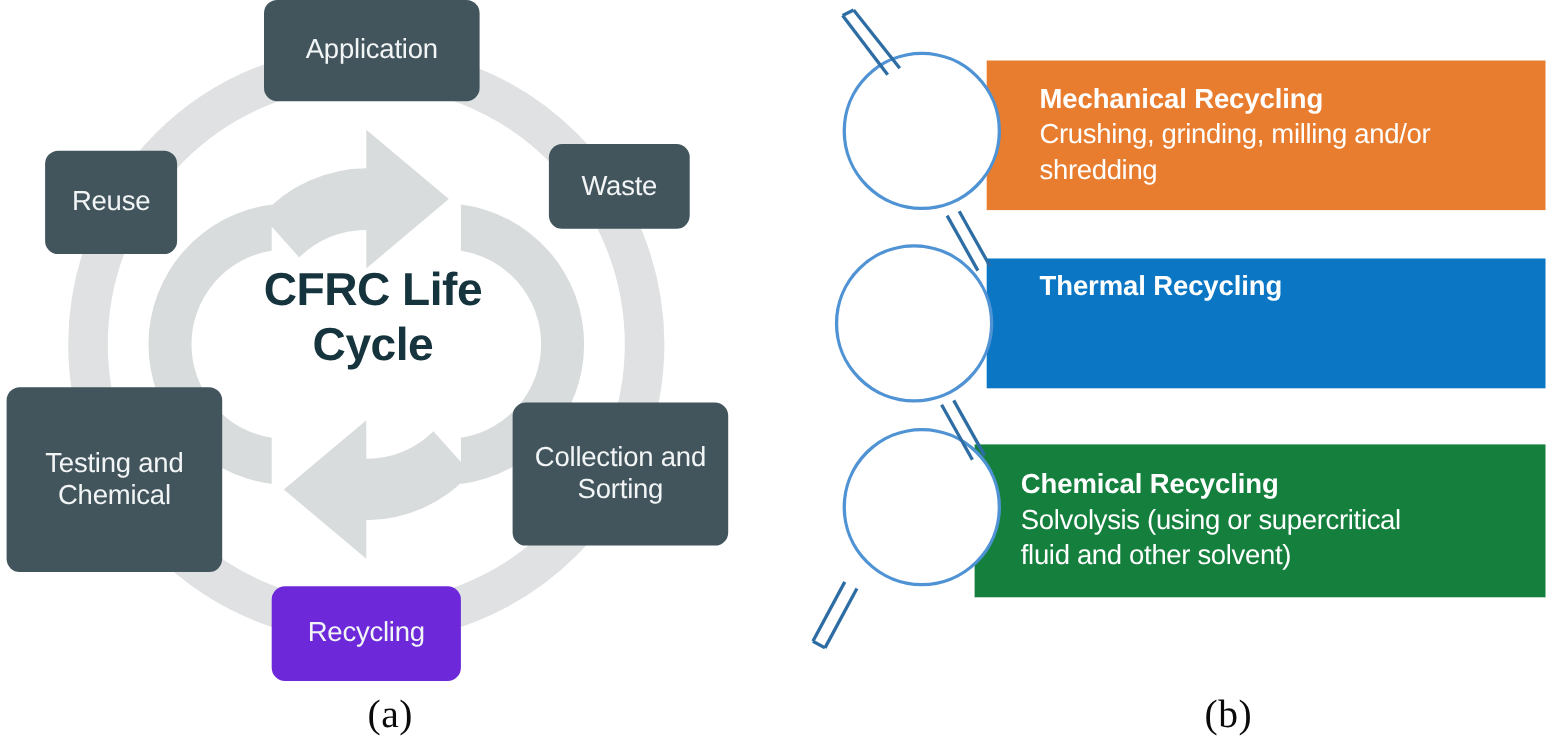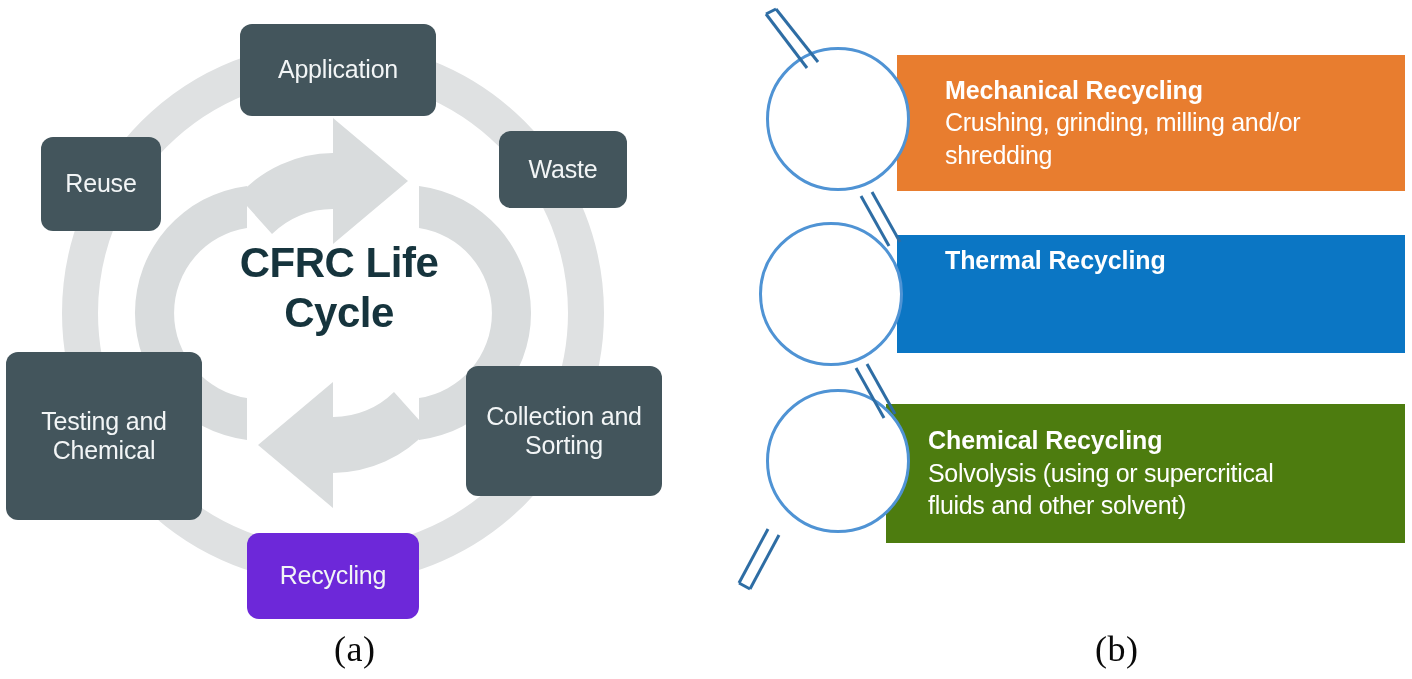--- a/index.html
+++ b/index.html
@@ -39,21 +39,21 @@
     color: #f2f5f6;
     font-family: "Liberation Sans", sans-serif;
     font-size: 25px;
     line-height: 1.18;
     letter-spacing: -0.2px;
     box-sizing: border-box;
     padding: 4px 8px;
   }
   .cycle-box.accent { background: #6d28d9; }
 
-  #box-application { left: 240px; top: 24px;   width: 196px; height: 92px; }
+  #box-application { left: 240px; top: 0;   width: 196px; height: 92px; }
   #box-waste       { left: 499px; top: 131px; width: 128px; height: 77px; }
   #box-collection  { left: 466px; top: 366px; width: 196px; height: 130px; }
   #box-recycling   { left: 247px; top: 533px; width: 172px; height: 86px; }
   #box-testing     { left: 6px;   top: 352px; width: 196px; height: 168px; }
   #box-reuse       { left: 41px;  top: 137px; width: 120px; height: 94px; }
 
   #cycle-center-title {
     position: absolute;
     left: 193px;
     top: 238px;
@@ -113,21 +113,21 @@
   #bar-thermal {
     left: 191px; top: 235px; width: 508px; height: 118px;
     background: #0b76c4;
     justify-content: space-between;
   }
   #bar-thermal .stage-title,
   #bar-thermal .stage-desc { padding-left: 48px; padding-right: 6px; }
 
   #bar-chemical {
     left: 180px; top: 404px; width: 519px; height: 139px;
-    background: #4d7c0f;
+    background: #15803d;
   }
   #bar-chemical .stage-title,
   #bar-chemical .stage-desc { padding-left: 42px; padding-right: 6px; }
 
   .stage-circle {
     position: absolute;
     z-index: 2;
     background: #ffffff;
     border: 3px solid #4f93d4;
     border-radius: 50%;
@@ -235,21 +235,21 @@
       <div class="stage-desc">shredding</div>
     </div>
 
     <div class="stage-bar" id="bar-thermal">
       <div class="stage-title">Thermal Recycling</div>
     </div>
 
     <div class="stage-bar" id="bar-chemical">
       <div class="stage-title">Chemical Recycling</div>
       <div class="stage-desc">Solvolysis (using or supercritical</div>
-      <div class="stage-desc">fluids and other solvent)</div>
+      <div class="stage-desc">fluid and other solvent)</div>
     </div>
 
     <div class="stage-circle" id="circle-mechanical"></div>
     <div class="stage-circle" id="circle-thermal"></div>
     <div class="stage-circle" id="circle-chemical"></div>
 
     <svg id="chain-svg" width="706" height="679">
       <g fill="none" stroke="#2e6da4" stroke-width="3" stroke-linecap="butt">
 
         <line x1="60" y1="14" x2="101" y2="68"></line>

